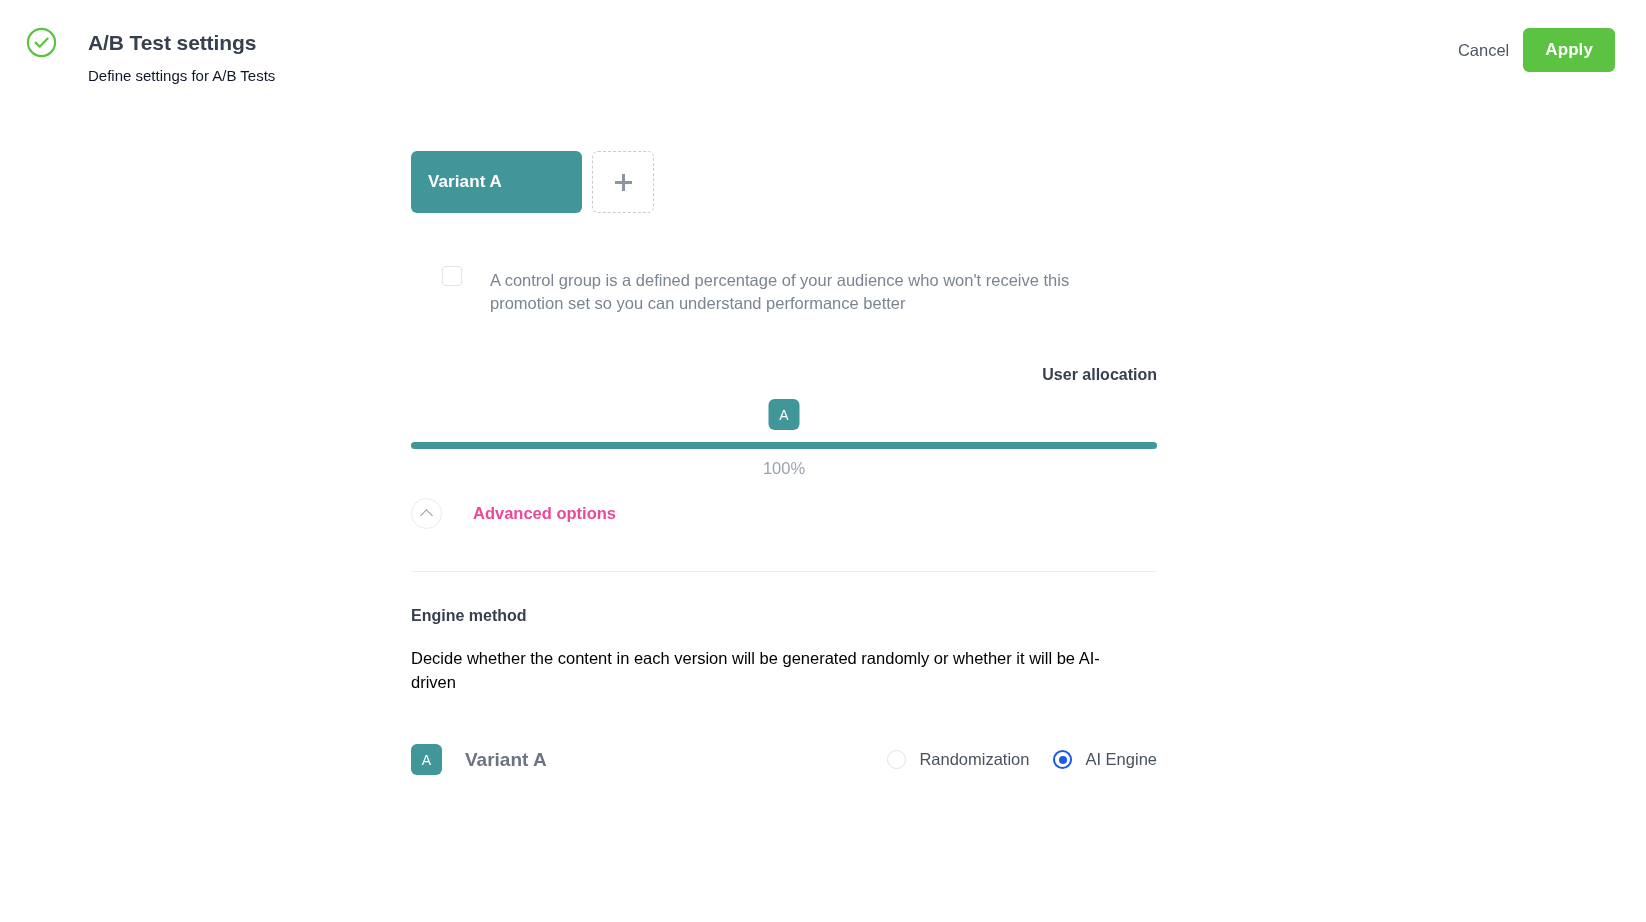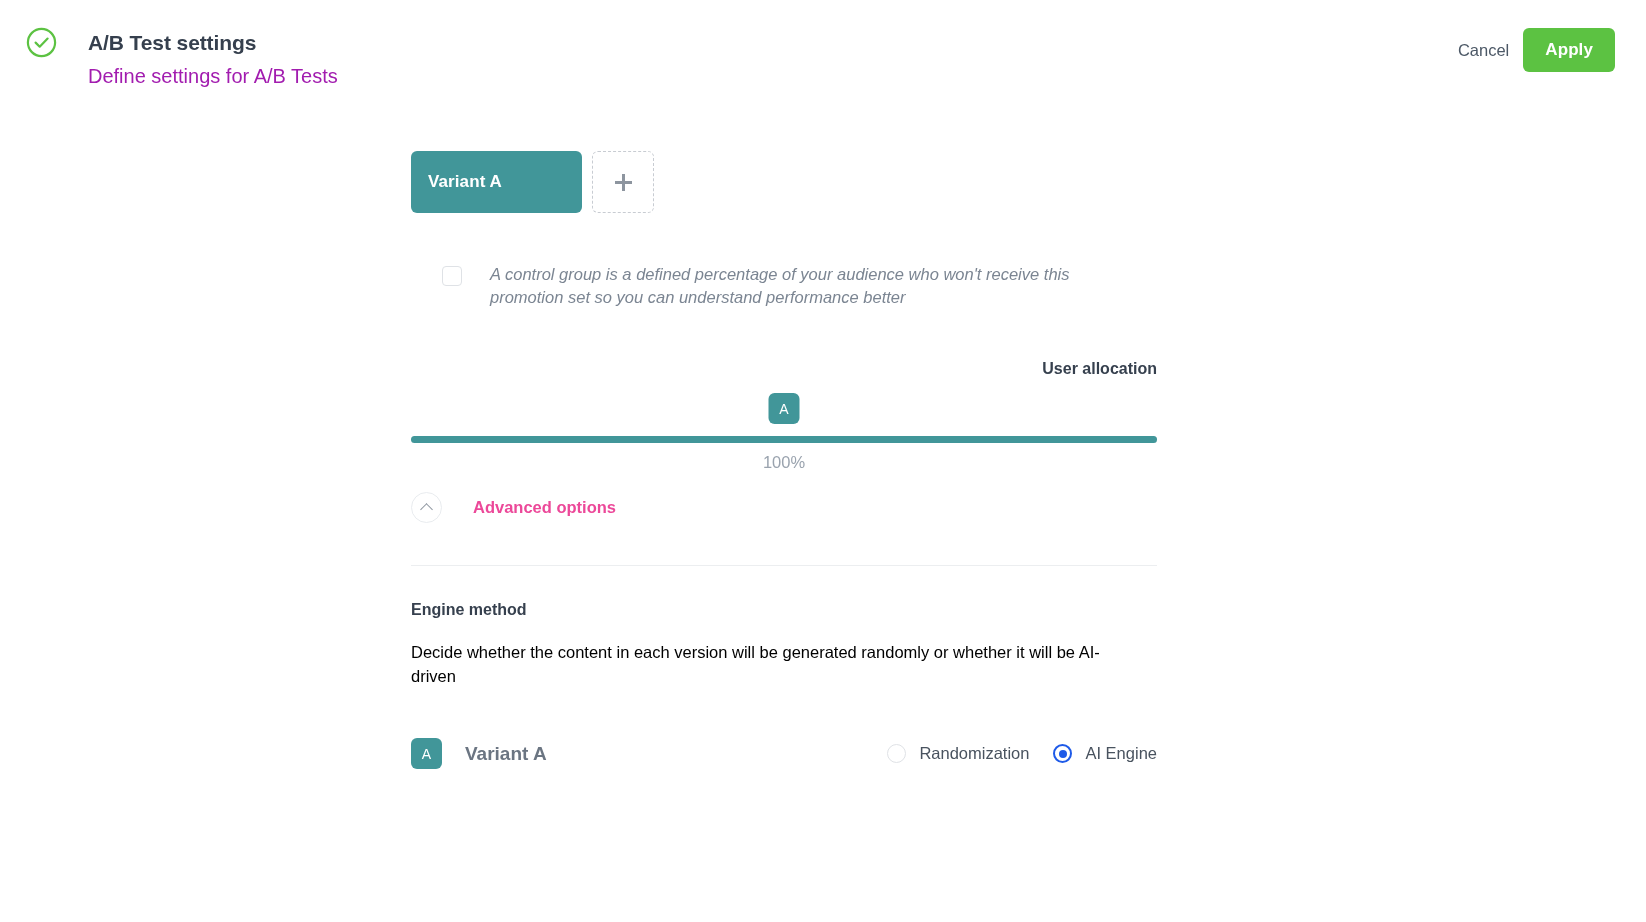--- a/index.html
+++ b/index.html
@@ -28,22 +28,22 @@
   }
   .page-title {
     font-size: 21px;
     font-weight: bold;
     color: #36404e;
     letter-spacing: -0.1px;
     line-height: 26px;
     margin: 0;
   }
   .page-subtitle {
-    font-size: 20px;
-    color: #a21caf;
+    font-size: 15px;
+    color: #0f172a;
     line-height: 22px;
     margin: 9px 0 0 0;
     font-weight: normal;
   }
   .header-actions {
     position: absolute;
     right: 0; top: 28px;
     display: flex;
     align-items: center;
     gap: 10px;
@@ -141,23 +141,23 @@
   .cg-label {
     font-size: 16.5px;
     font-weight: bold;
     color: #49535f;
     line-height: 20px;
   }
   .cg-desc {
     font-size: 16.5px;
     color: #7b8592;
     line-height: 23px;
+    margin-top: 6px;
     max-width: 650px;
     font-weight: normal;
-    font-style: italic;
   }
 
   
   .section-label {
     font-size: 16px;
     font-weight: bold;
     color: #36404e;
     margin-top: 51px;
     text-align: right;
   }

